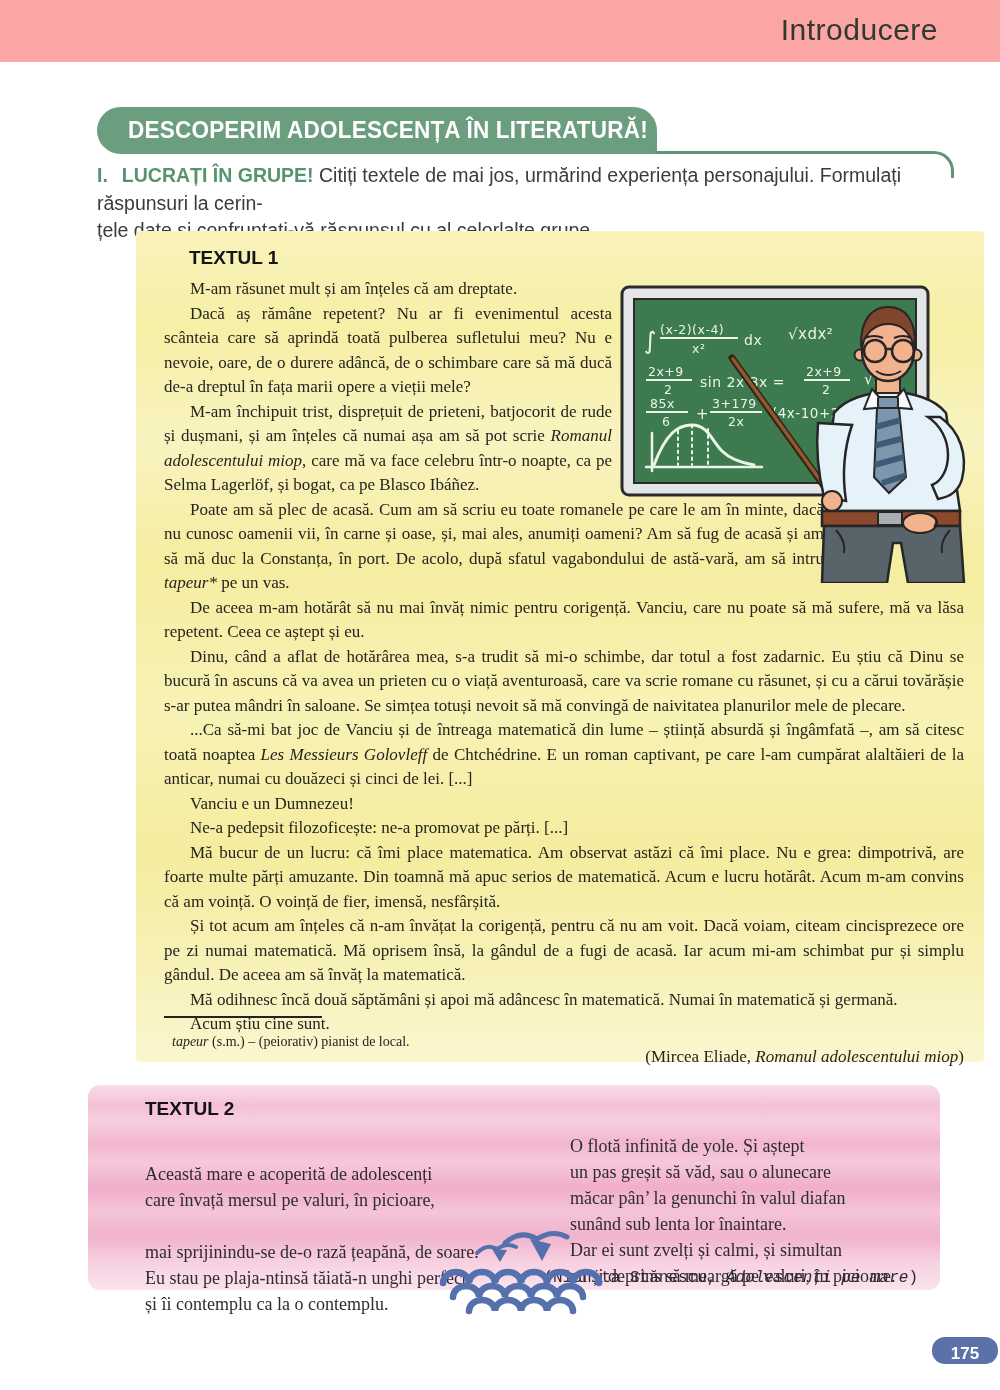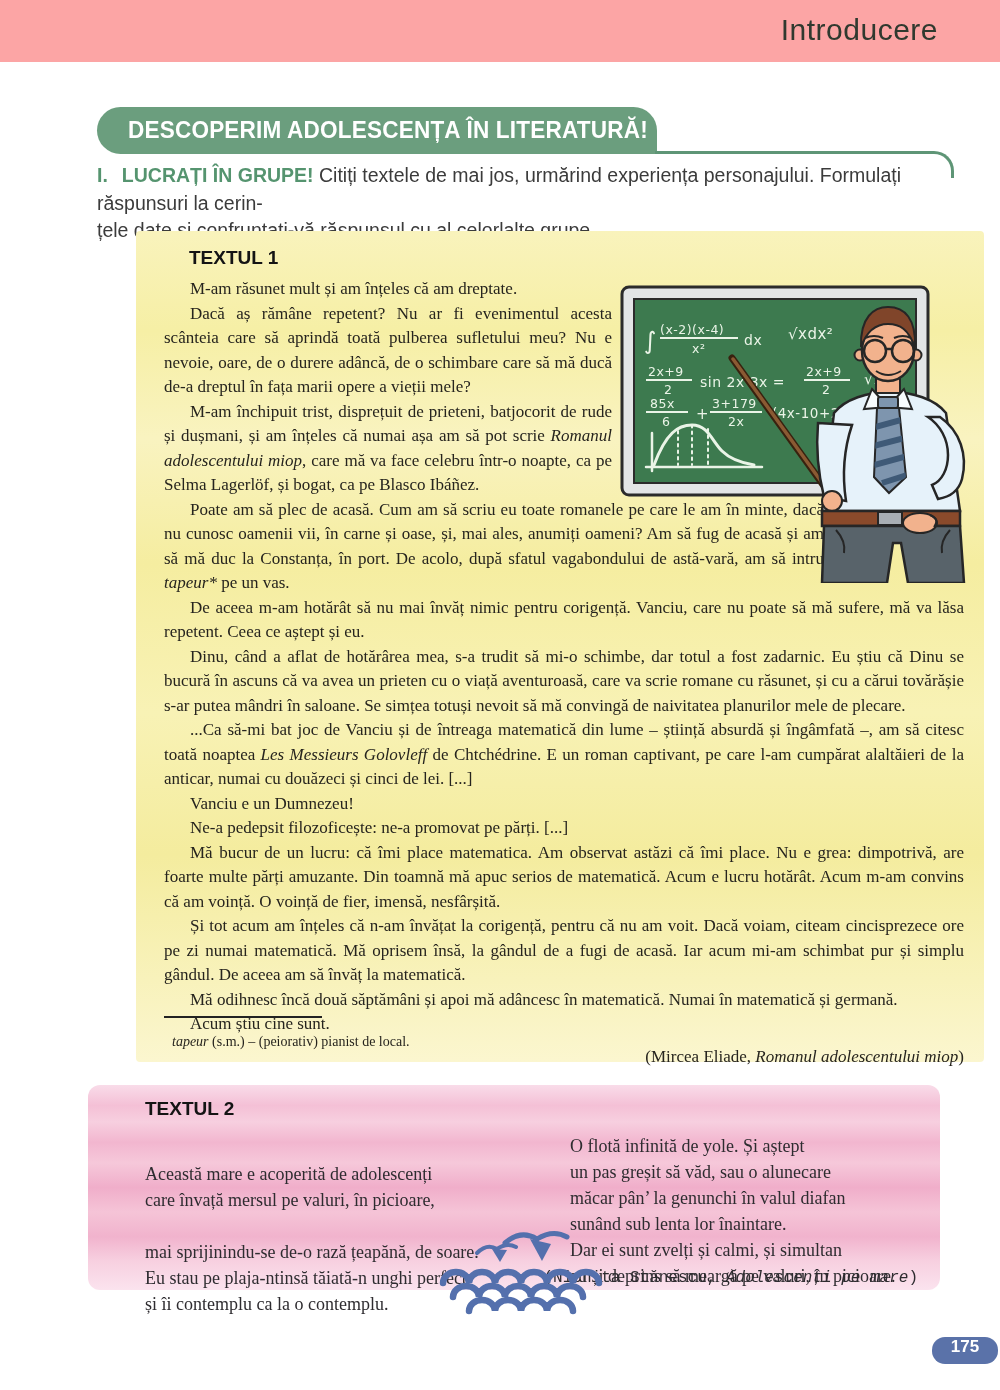--- a/index.html
+++ b/index.html
@@ -53,21 +53,21 @@
         font-size:18px;line-height:26px;color:#2e2c30;}
   .poem-col1{left:57px;top:36px;margin-top:40px;}
   .poem-col2{left:482px;top:48px;}
   .poem-attrib{position:absolute;right:22px;top:184px;font-size:16px;color:#2e2c30;
                font-family:Liberation Mono, monospace;}
   .waves{position:absolute;left:345px;top:140px;width:175px;height:95px;}
 
   
   .page-badge{position:absolute;right:2px;top:1337px;width:66px;height:27px;background:#5a72a9;
               border-radius:13px;color:#ffffff;font-weight:bold;font-size:17px;
-              display:flex;align-items:flex-start;justify-content:center;}
+              display:flex;align-items:flex-end;justify-content:center;}
 
   i{font-style:italic;}
   .chalk-text{fill:#eaf4e7;font-family:"DejaVu Sans",sans-serif;letter-spacing:0.5px;}
 </style>
 </head>
 <body>
 
 <div class="page">
 
   <div class="top-banner">

